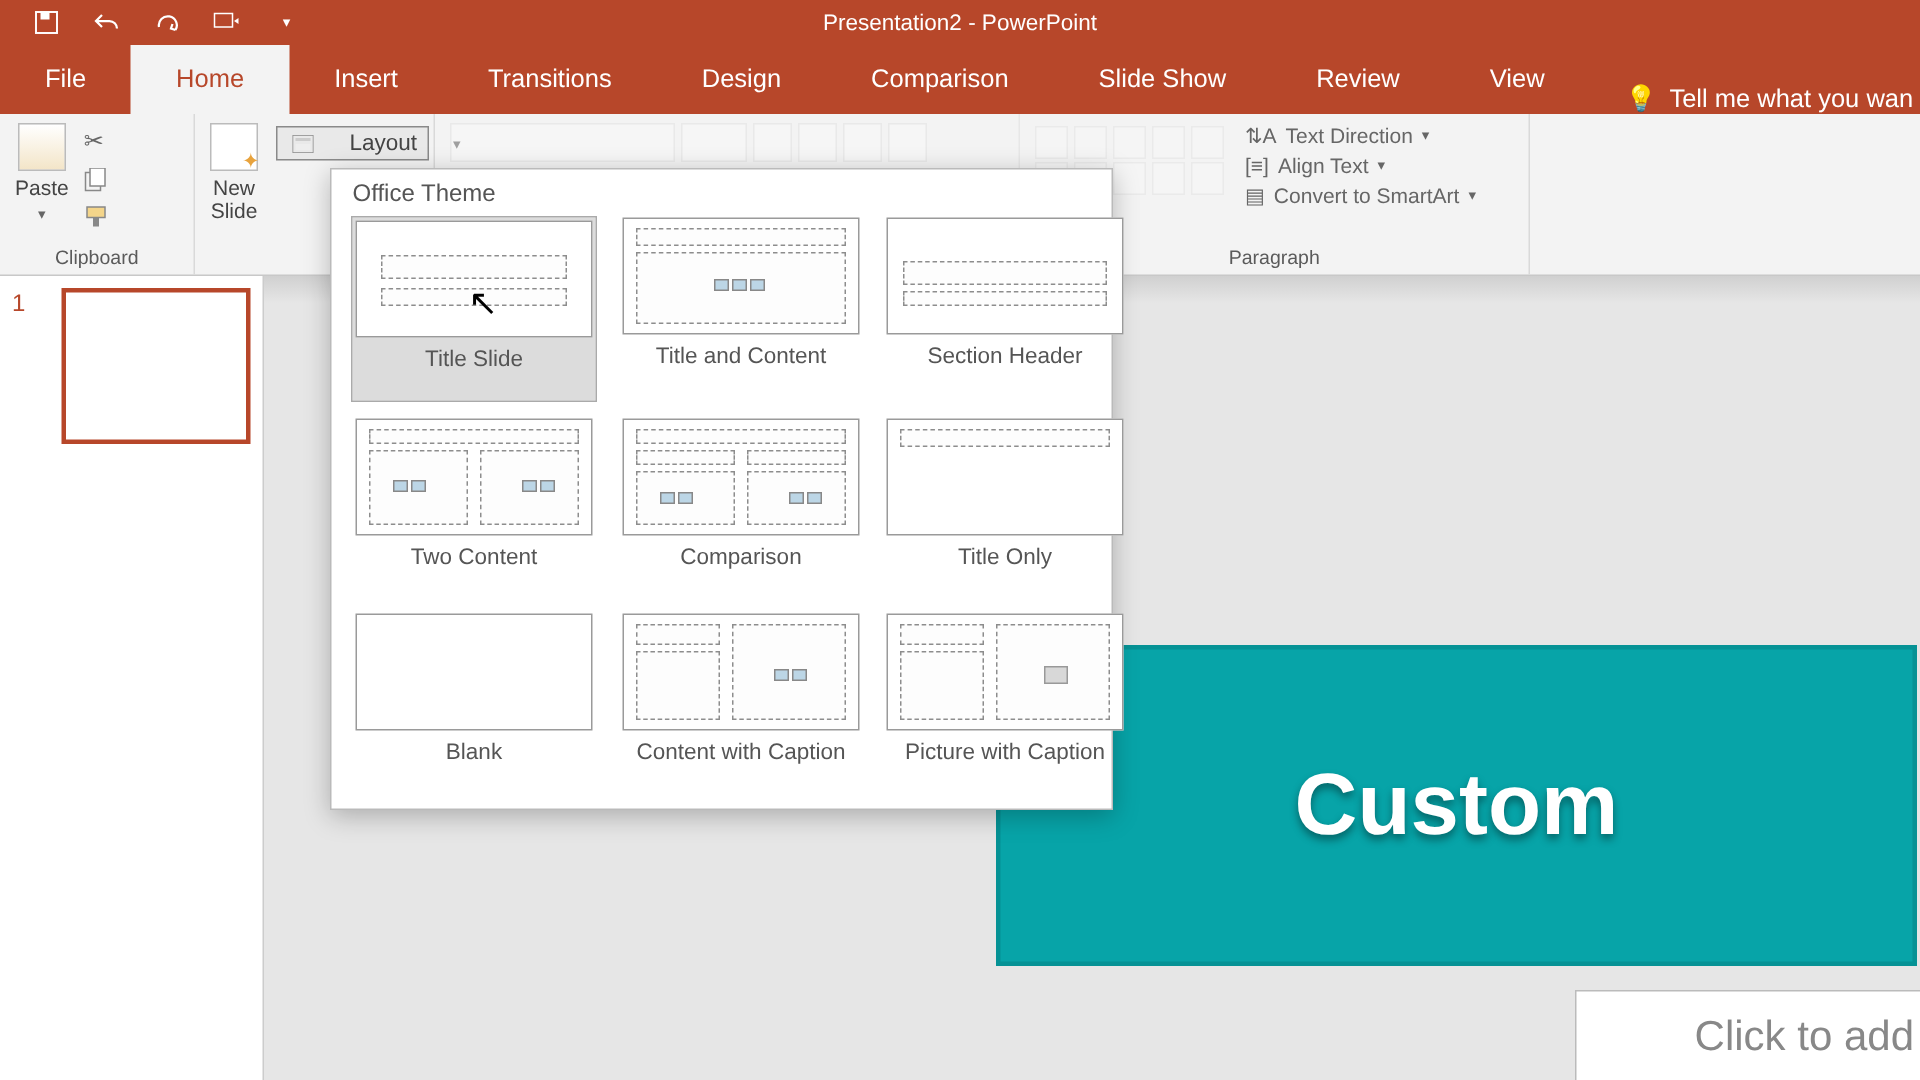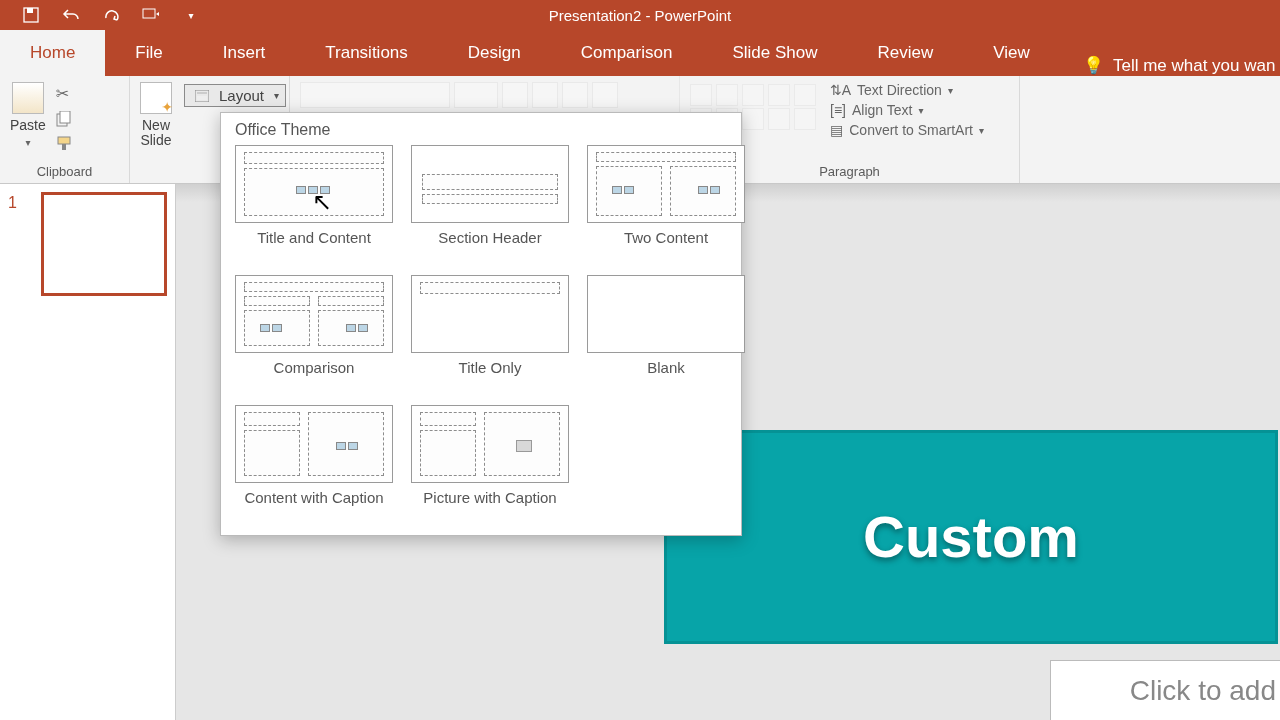--- a/index.html
+++ b/index.html
@@ -20,21 +20,21 @@
 
 #ribbon { height:108px; background:#f3f3f3; border-bottom:1px solid #c8c8c8; display:flex; }
 .group { border-right:1px solid #d9d9d9; display:flex; flex-direction:column; justify-content:space-between; padding:6px 10px 2px; }
 .group-label { text-align:center; font-size:13px; color:#5a5a5a; padding:4px 0 2px; position:relative; }
 
 .vbtn { display:flex; flex-direction:column; align-items:center; gap:4px; }
 .vbtn .ico { width:32px; height:32px; border:1px solid #bbb; background:#fff; }
 .vbtn .lbl { font-size:14px; color:#444; text-align:center; line-height:1.1; }
 
 #slides-group { width:160px; }
-#layout-btn { display:flex; align-items:center; gap:10px; border:1px solid #8a8a8a; background:#e9e9e9; padding:2px 10px; font-size:15px; color:#444; margin-left:4px; margin-top:2px; width:102px; }
+#layout-btn { display:flex; align-items:center; gap:24px; border:1px solid #8a8a8a; background:#e9e9e9; padding:2px 10px; font-size:15px; color:#444; margin-left:4px; margin-top:2px; width:102px; }
 
 
 .dim-box { border:1px solid #ddd; background:#fafafa; }
 
 #par-group { width:250px; }
 .par-row { display:flex; gap:4px; margin:2px 0; }
 .par-item { display:flex; align-items:center; gap:6px; font-size:14px; color:#666; }
 
 
 #work { position:absolute; top:184px; bottom:0; left:0; right:0; display:flex; }
@@ -94,22 +94,22 @@
           <rect x="1" y="1" width="12" height="9" fill="none" stroke="#fff"></rect>
           <path d="M14 6l3 2V4z" fill="#fff"></path>
         </svg>
       </span>
     <span class="qat-ico" style="font-size:10px;">▾</span>
   </div>
   <div id="app-title">Presentation2 - PowerPoint</div>
 </div>
 
 <div id="ribbon-tabs">
+  <div class="rtab">File</div>
   <div class="rtab active">Home</div>
-  <div class="rtab">File</div>
   <div class="rtab">Insert</div>
   <div class="rtab">Transitions</div>
   <div class="rtab">Design</div>
   <div class="rtab">Comparison</div>
   <div class="rtab">Slide Show</div>
   <div class="rtab">Review</div>
   <div class="rtab">View</div>
   <div id="tell-me">
     <span>💡</span>
     <span>Tell me what you wan</span>
@@ -232,20 +232,27 @@
       <span class="slide-num">1</span>
       <div class="thumb"></div>
     </div>
   </div>
 </div>
 
 <div id="gallery">
   <div id="gallery-hdr">Office Theme</div>
   <div id="gallery-grid">
 
+    <div class="gal-item sel">
+      <div class="gal-thumb">
+          <div class="ph" style="left:16px;top:22px;right:16px;height:16px;"></div>
+          <div class="ph" style="left:16px;top:44px;right:16px;height:12px;"></div>
+        </div>
+      <div class="gal-label">Title Slide</div>
+    </div>
 
     <div class="gal-item">
       <div class="gal-thumb">
           <div class="ph" style="left:8px;top:6px;right:8px;height:12px;"></div>
           <div class="ph" style="left:8px;top:22px;right:8px;bottom:6px;"></div>
           <div class="ico-set" style="left:60px;top:40px;">
             <span></span>
             <span></span>
             <span></span>
           </div>

